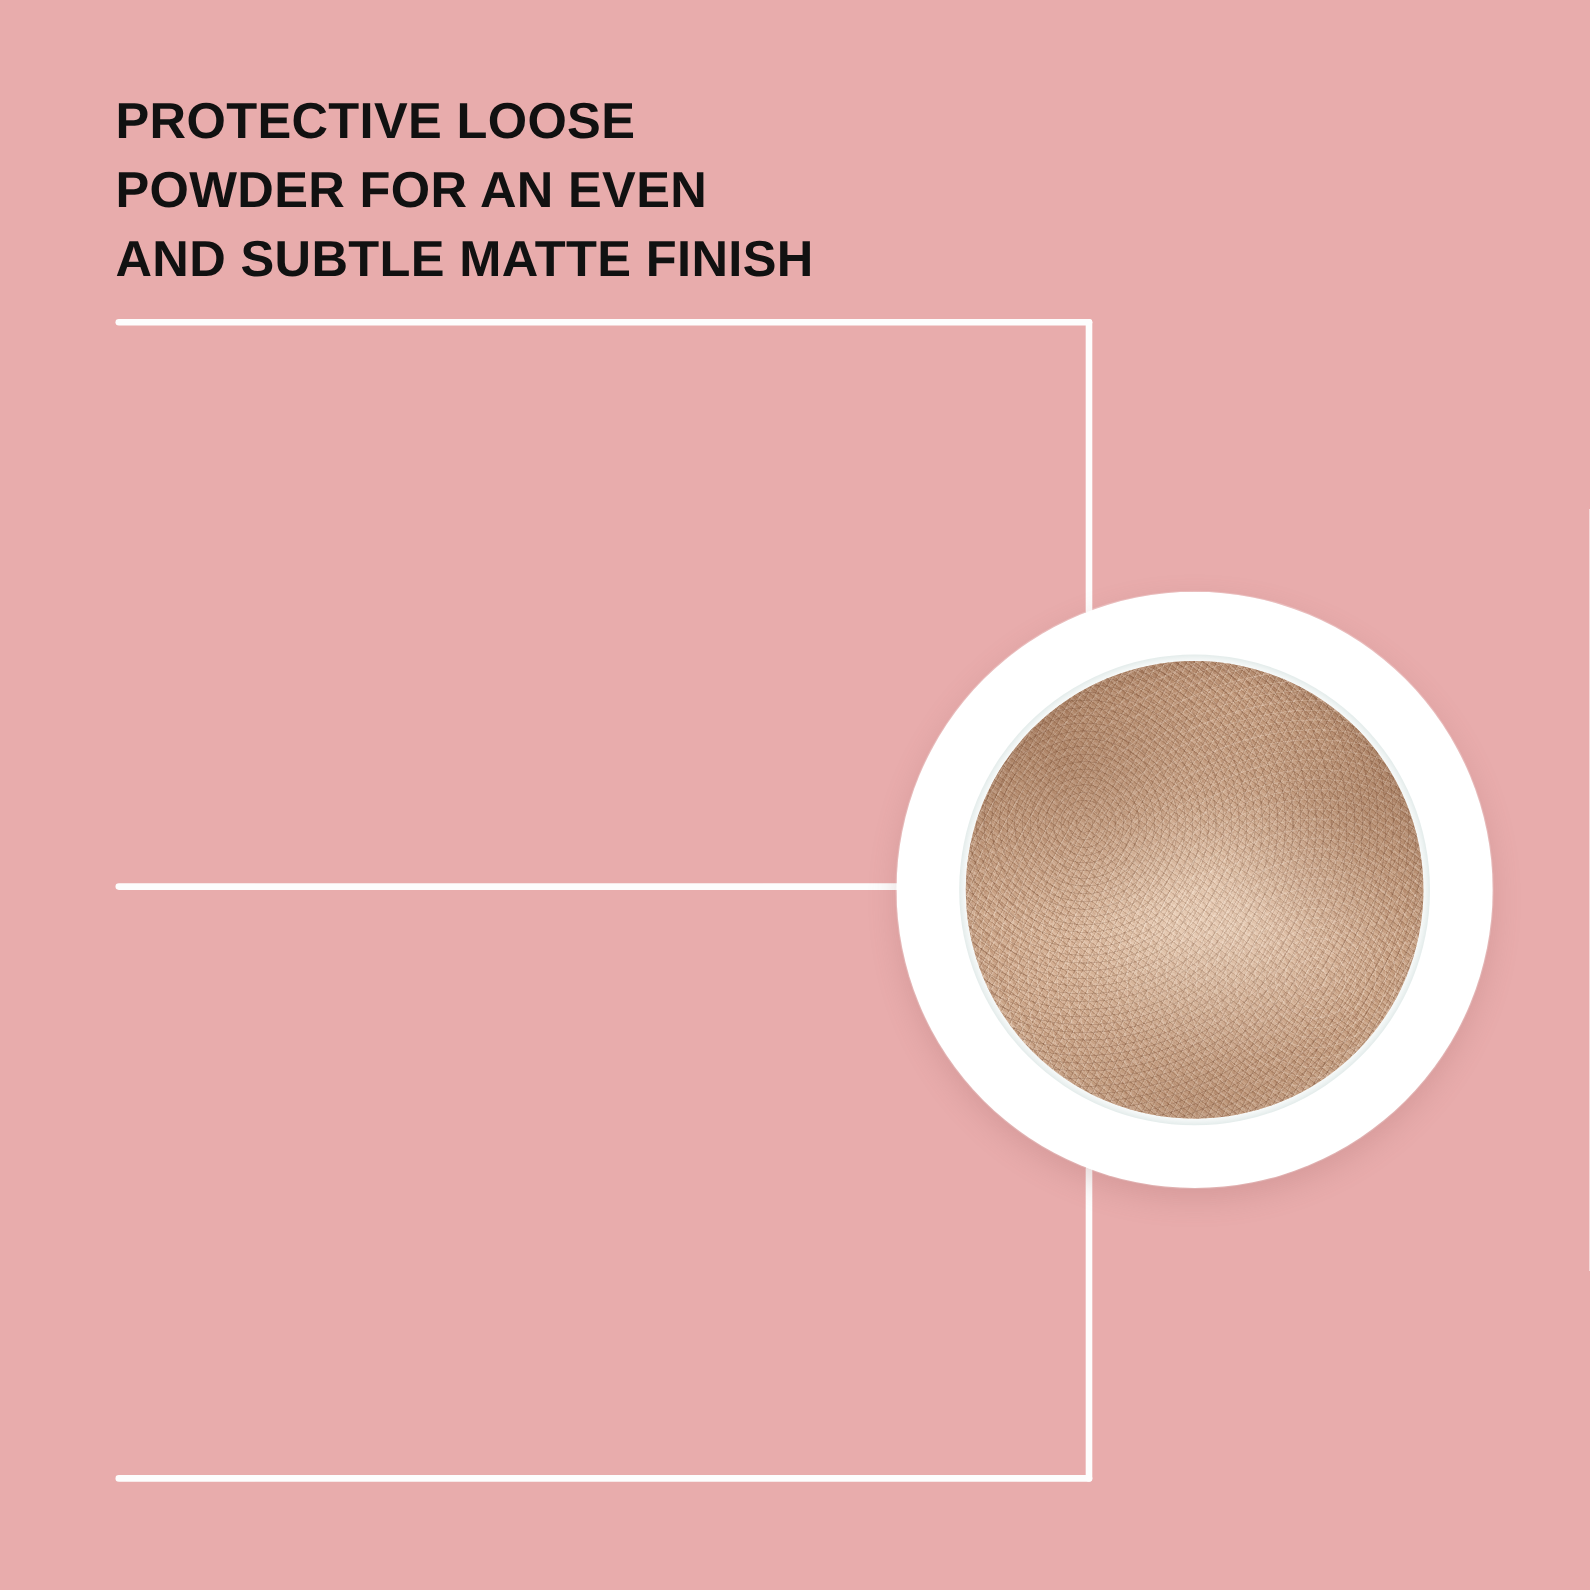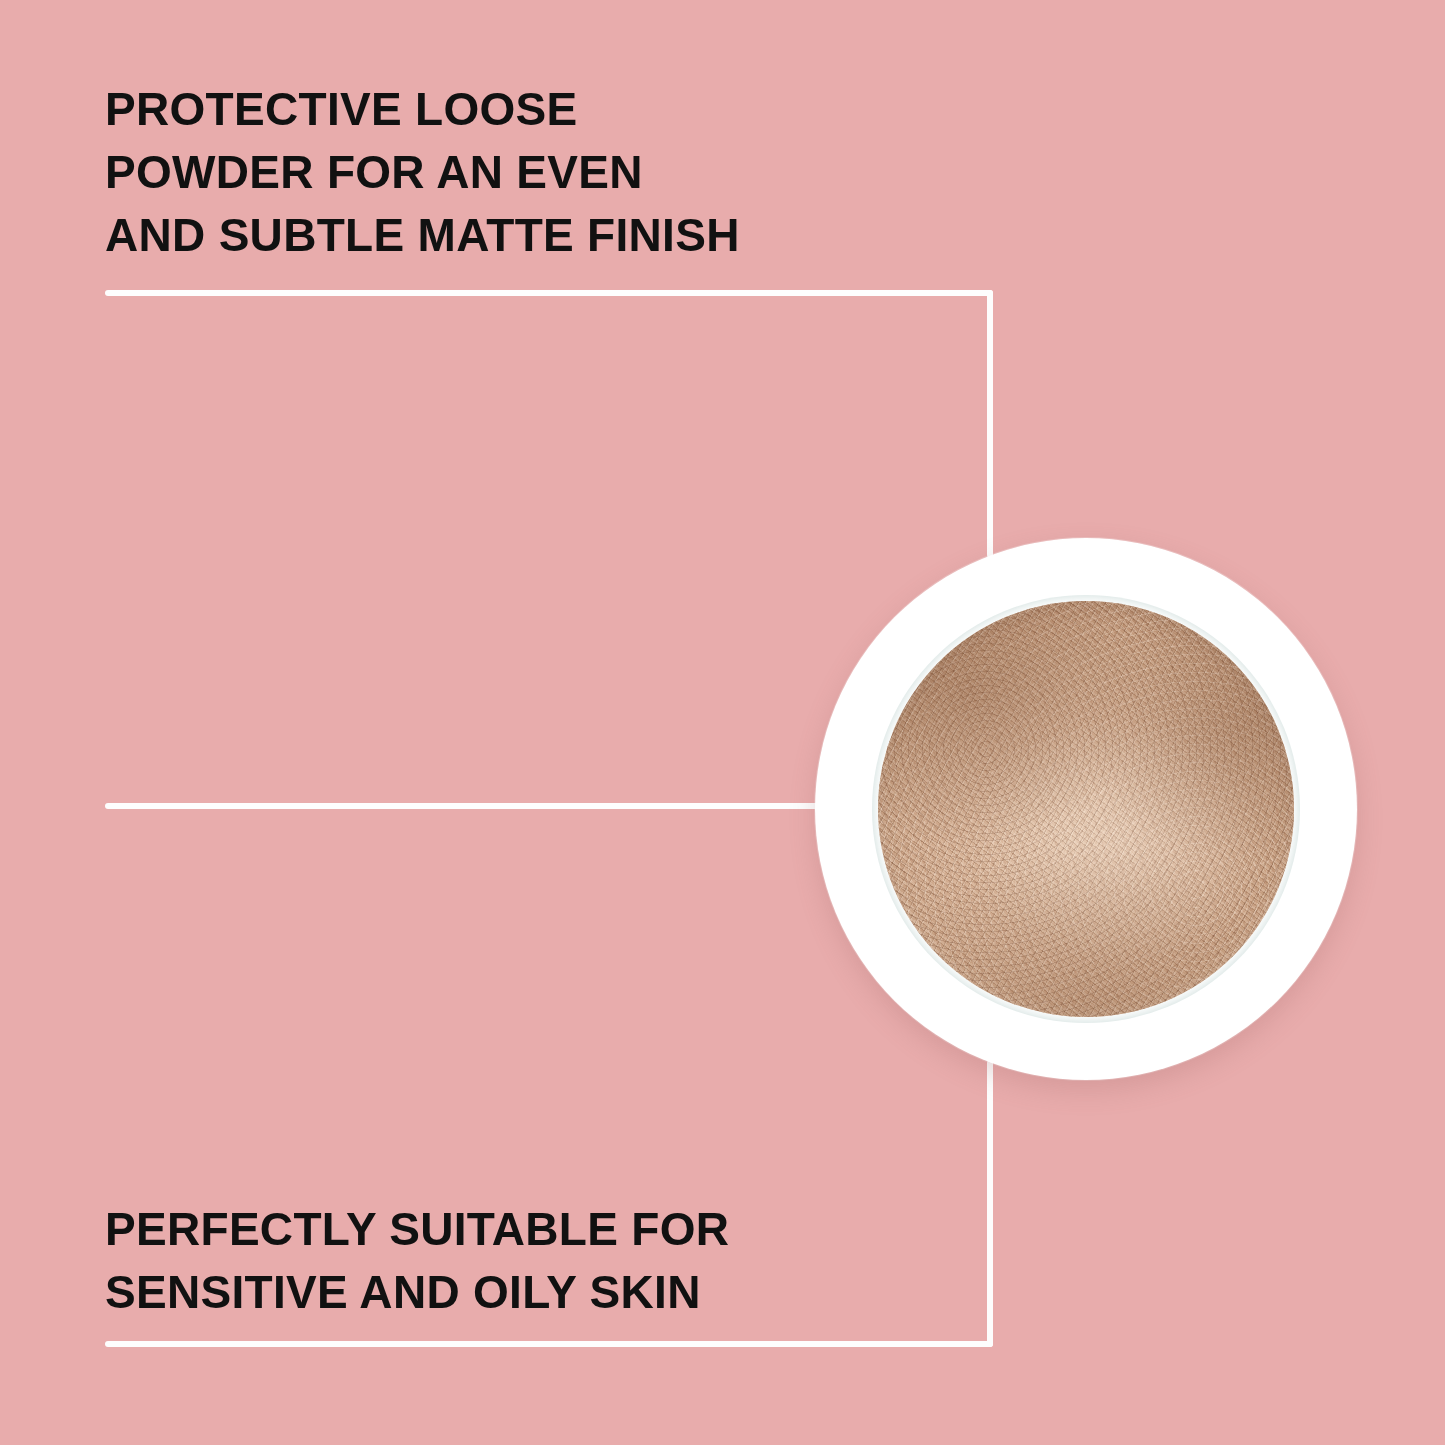--- a/index.html
+++ b/index.html
@@ -218,16 +218,14 @@
       <div class="powder-grain-d"></div>
       <div class="powder-shade"></div>
     </div>
   </div>
 
   <p class="feature-text" id="feature-1">PROTECTIVE LOOSE
 POWDER FOR AN EVEN
 AND SUBTLE MATTE FINISH</p>
 
 
-  <p class="feature-text" id="feature-3">PERFECTLY SUITABLE FOR
-SENSITIVE AND OILY SKIN</p>
 
 </div>
 
 </body></html>

